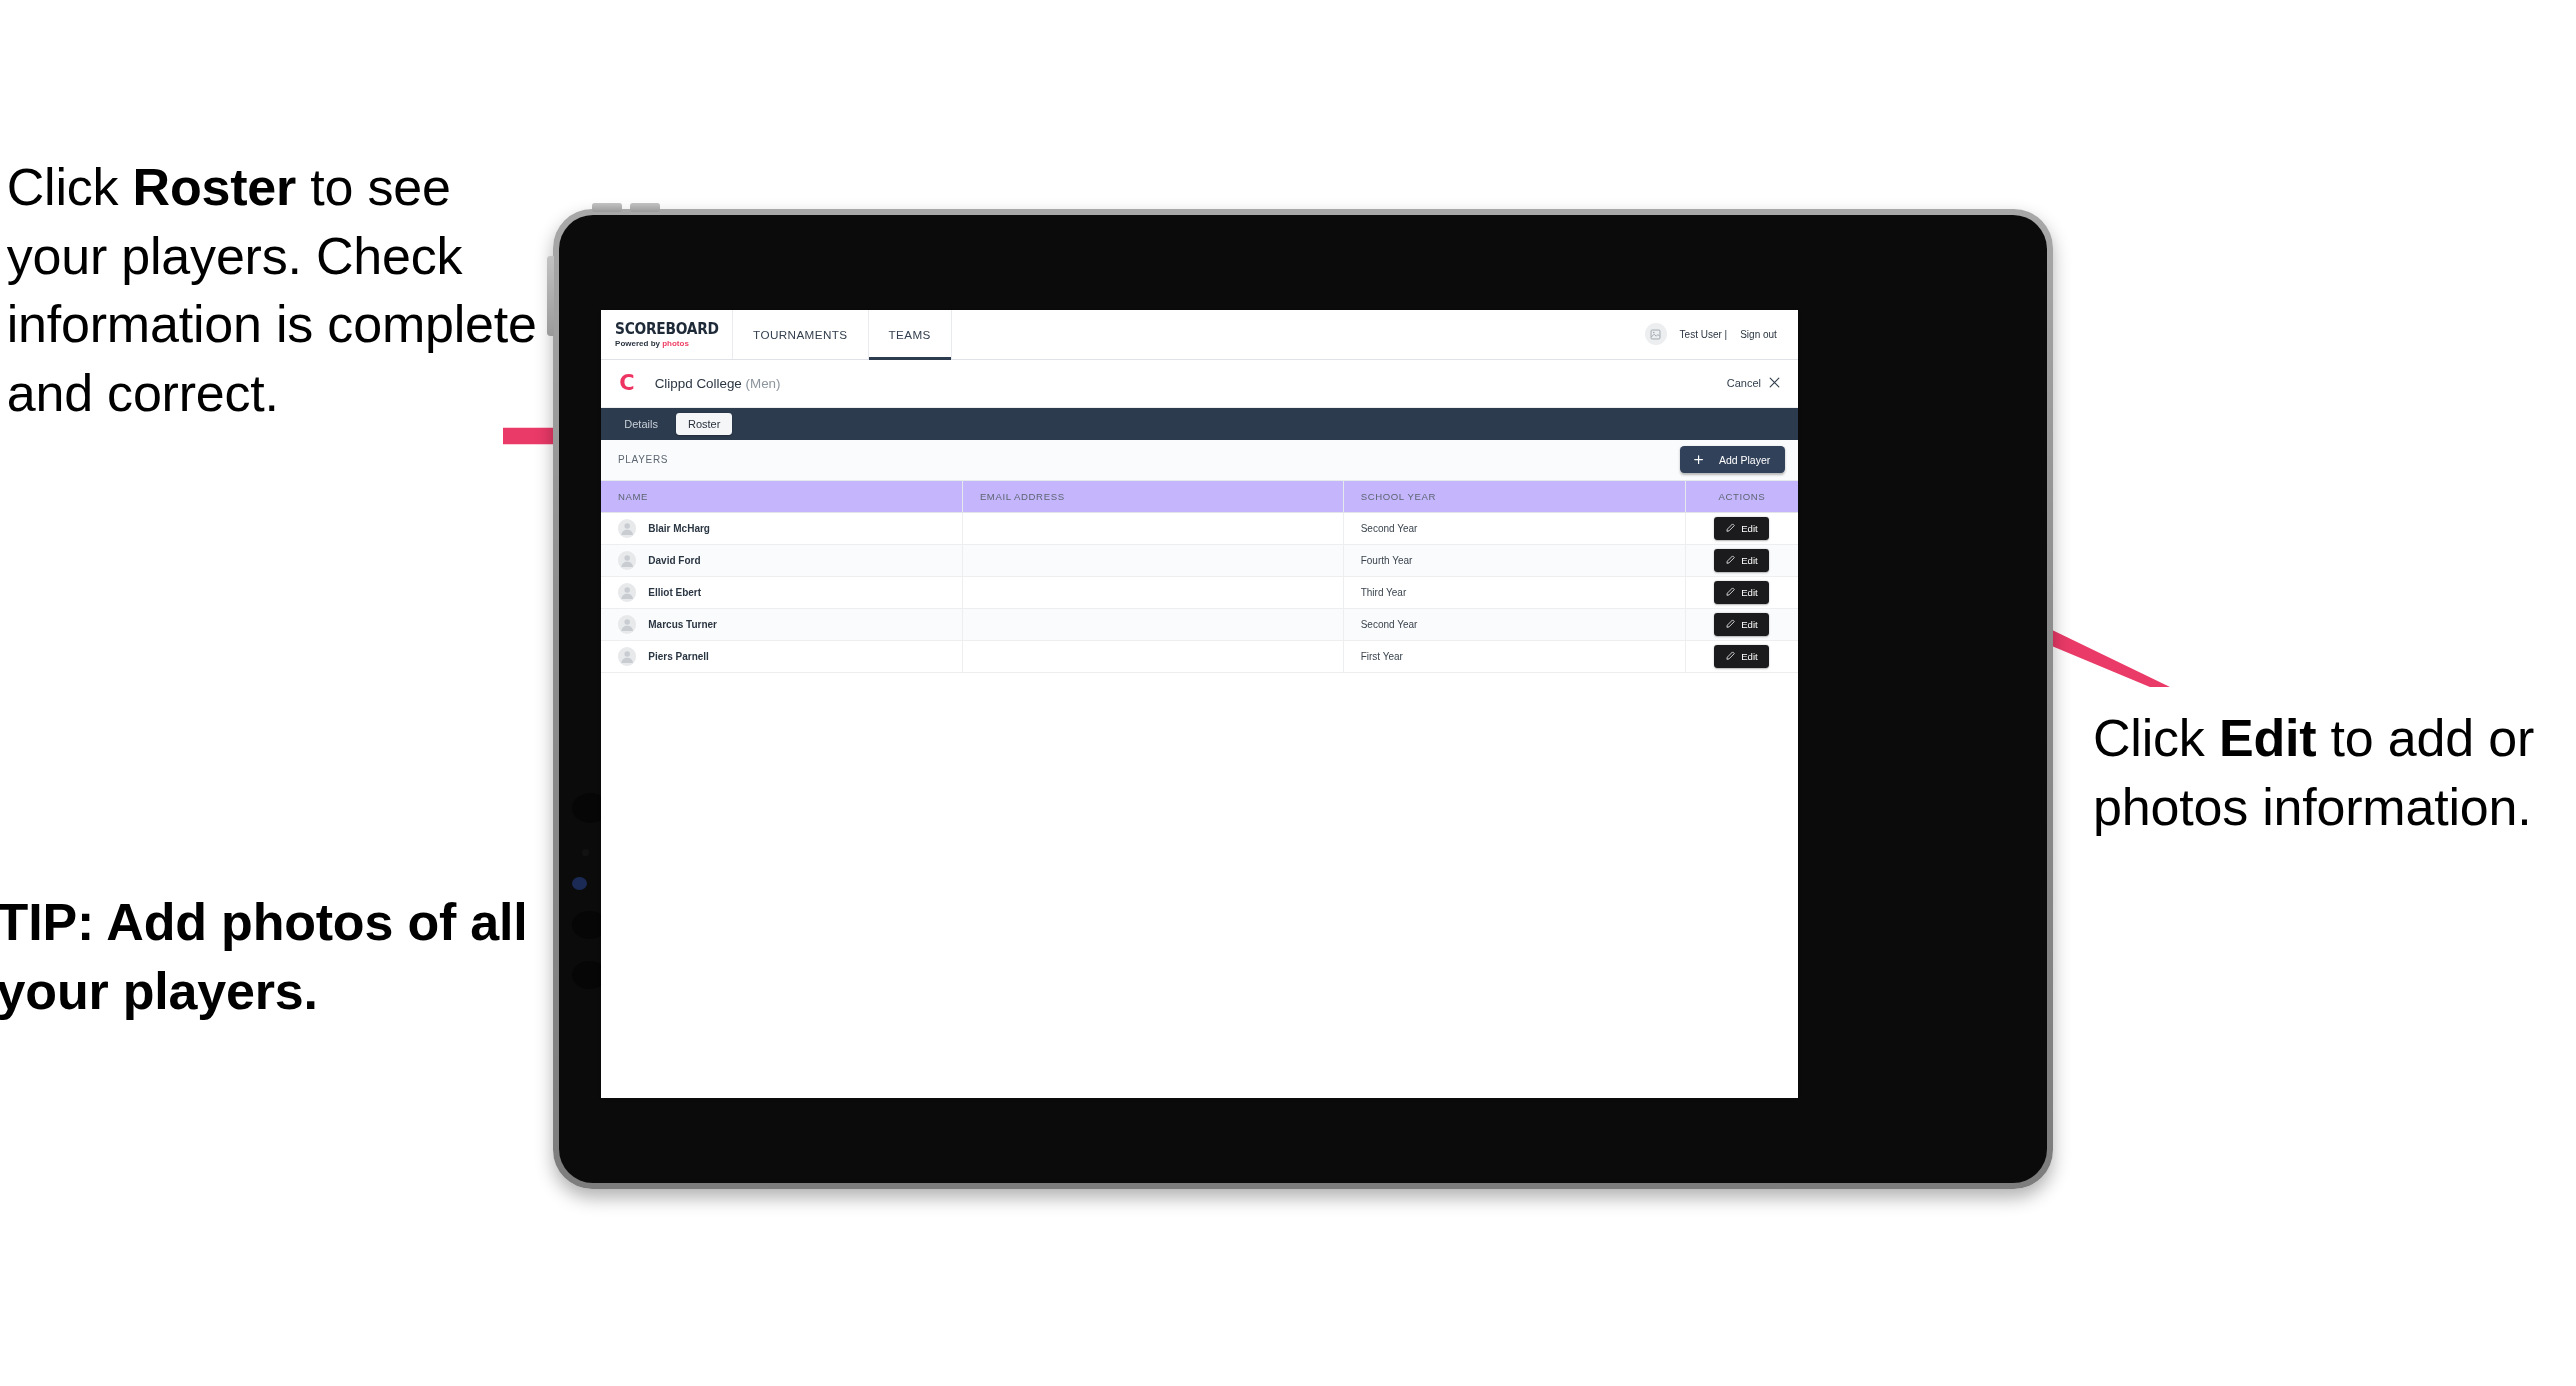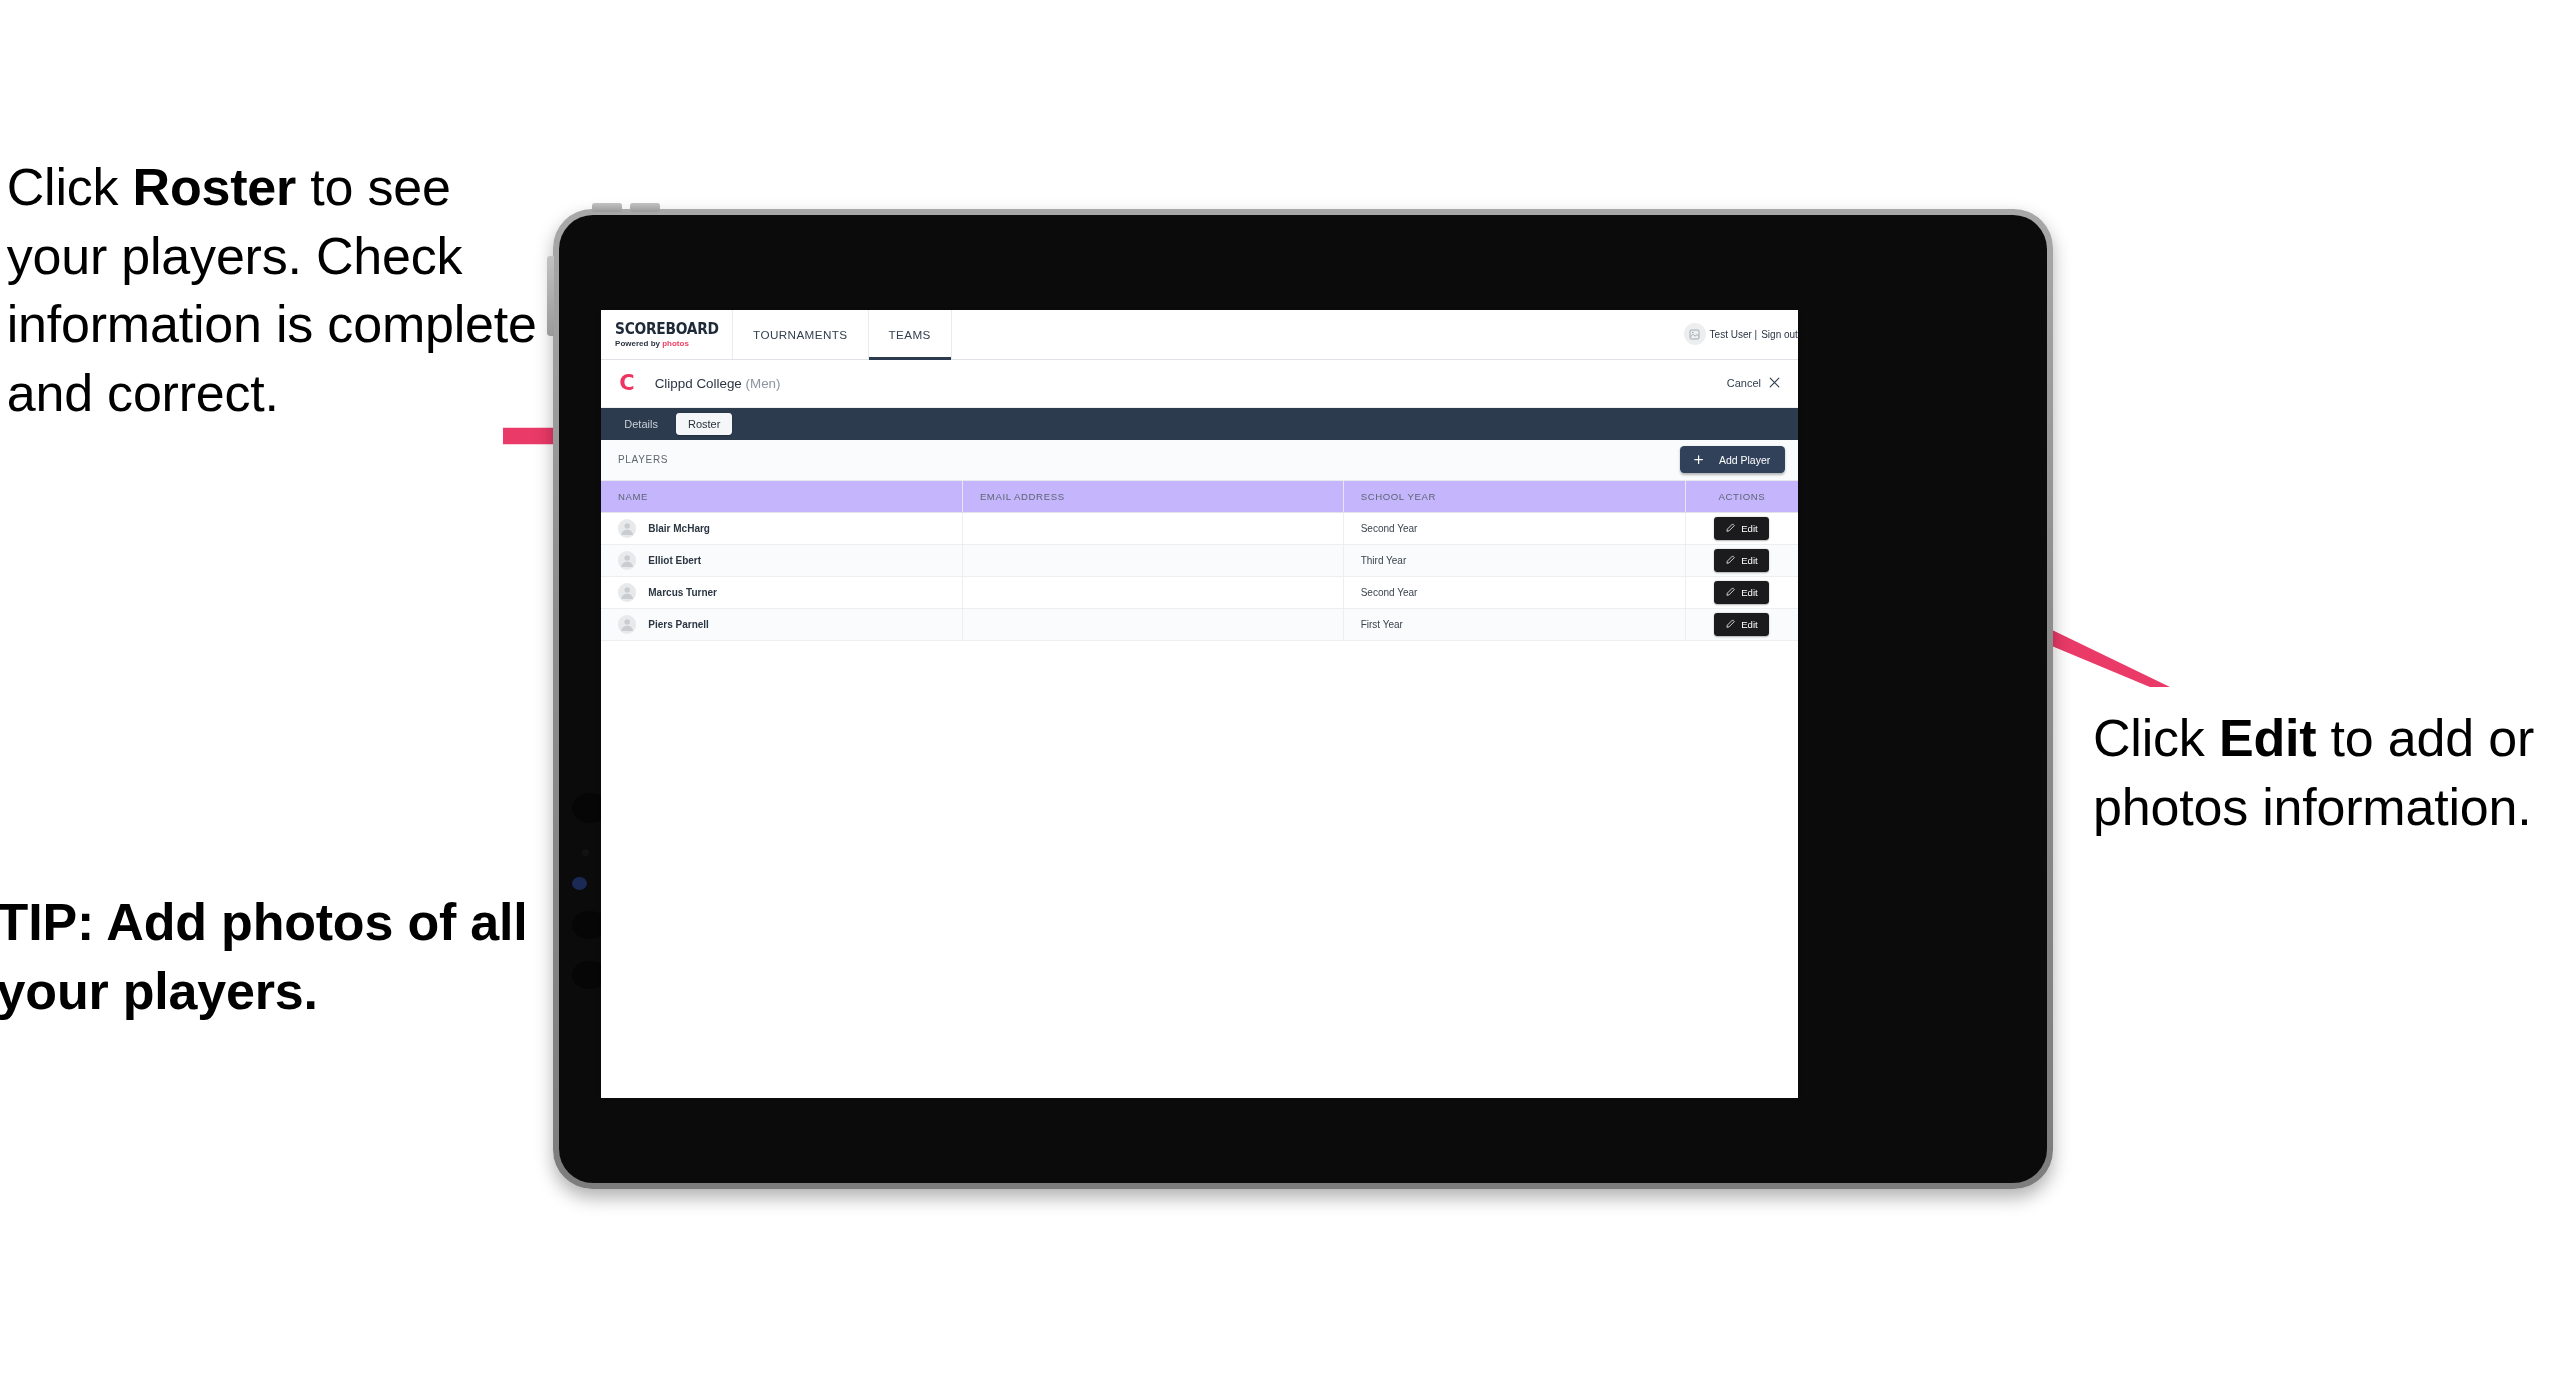--- a/index.html
+++ b/index.html
@@ -153,22 +153,22 @@
     content: "";
     position: absolute;
     left: 0; right: 0; bottom: -0.8px;
     height: 2.5px;
     background: #2d3b4e;
   }
   #nav-spacer { flex: 1; }
   #user-area {
     display: flex;
     align-items: center;
-    padding-right: 0;
-    gap: 4px;
+    padding-right: 21px;
+    gap: 13px;
   }
   #user-avatar {
     width: 22px; height: 22px;
     border-radius: 50%;
     background: #eceef0;
     display: flex; align-items: center; justify-content: center;
   }
   #user-name { font-size: 10px; color: #2a3542; }
   #sign-out { font-size: 10px; color: #2a3542; }
 
@@ -395,20 +395,41 @@
                       <svg width="18.4" height="18.4" viewBox="0 0 24 24">
                         <circle cx="12" cy="9" r="3.6" fill="#c9cdd2"></circle>
                         <path d="M4.5 21 C4.5 16.5 8 14 12 14 C16 14 19.5 16.5 19.5 21 Z" fill="#c9cdd2"></path>
                       </svg>
                     </span>
                     <span class="pname">Blair McHarg</span>
                   </div>
                 </td>
                 <td></td>
                 <td><span class="year-cell">Second Year</span></td>
+                <td><span class="edit-btn">
+                    <span><svg width="9.2" height="9.2" viewBox="0 0 14 14">
+                        <path d="M10 1.4 L12.6 4 L4.6 12 L1.4 12.6 L2 9.4 Z" fill="none" stroke="#ffffff" stroke-width="1.2" stroke-linejoin="round"></path>
+                      </svg></span>
+                    <span>Edit</span>
+                  </span></td>
+              </tr>
+              <tr>
+                <td>
+                  <div class="name-cell">
+                    <span class="av">
+                      <svg width="18.4" height="18.4" viewBox="0 0 24 24">
+                        <circle cx="12" cy="9" r="3.6" fill="#c9cdd2"></circle>
+                        <path d="M4.5 21 C4.5 16.5 8 14 12 14 C16 14 19.5 16.5 19.5 21 Z" fill="#c9cdd2"></path>
+                      </svg>
+                    </span>
+                    <span class="pname">David Ford</span>
+                  </div>
+                </td>
+                <td></td>
+                <td><span class="year-cell">Fourth Year</span></td>
                 <td><span class="edit-btn">
                     <span><svg width="9.2" height="9.2" viewBox="0 0 14 14">
                         <path d="M10 1.4 L12.6 4 L4.6 12 L1.4 12.6 L2 9.4 Z" fill="none" stroke="#ffffff" stroke-width="1.2" stroke-linejoin="round"></path>
                       </svg></span>
                     <span>Edit</span>
                   </span></td>
               </tr>
               <tr>
                 <td>
                   <div class="name-cell">

